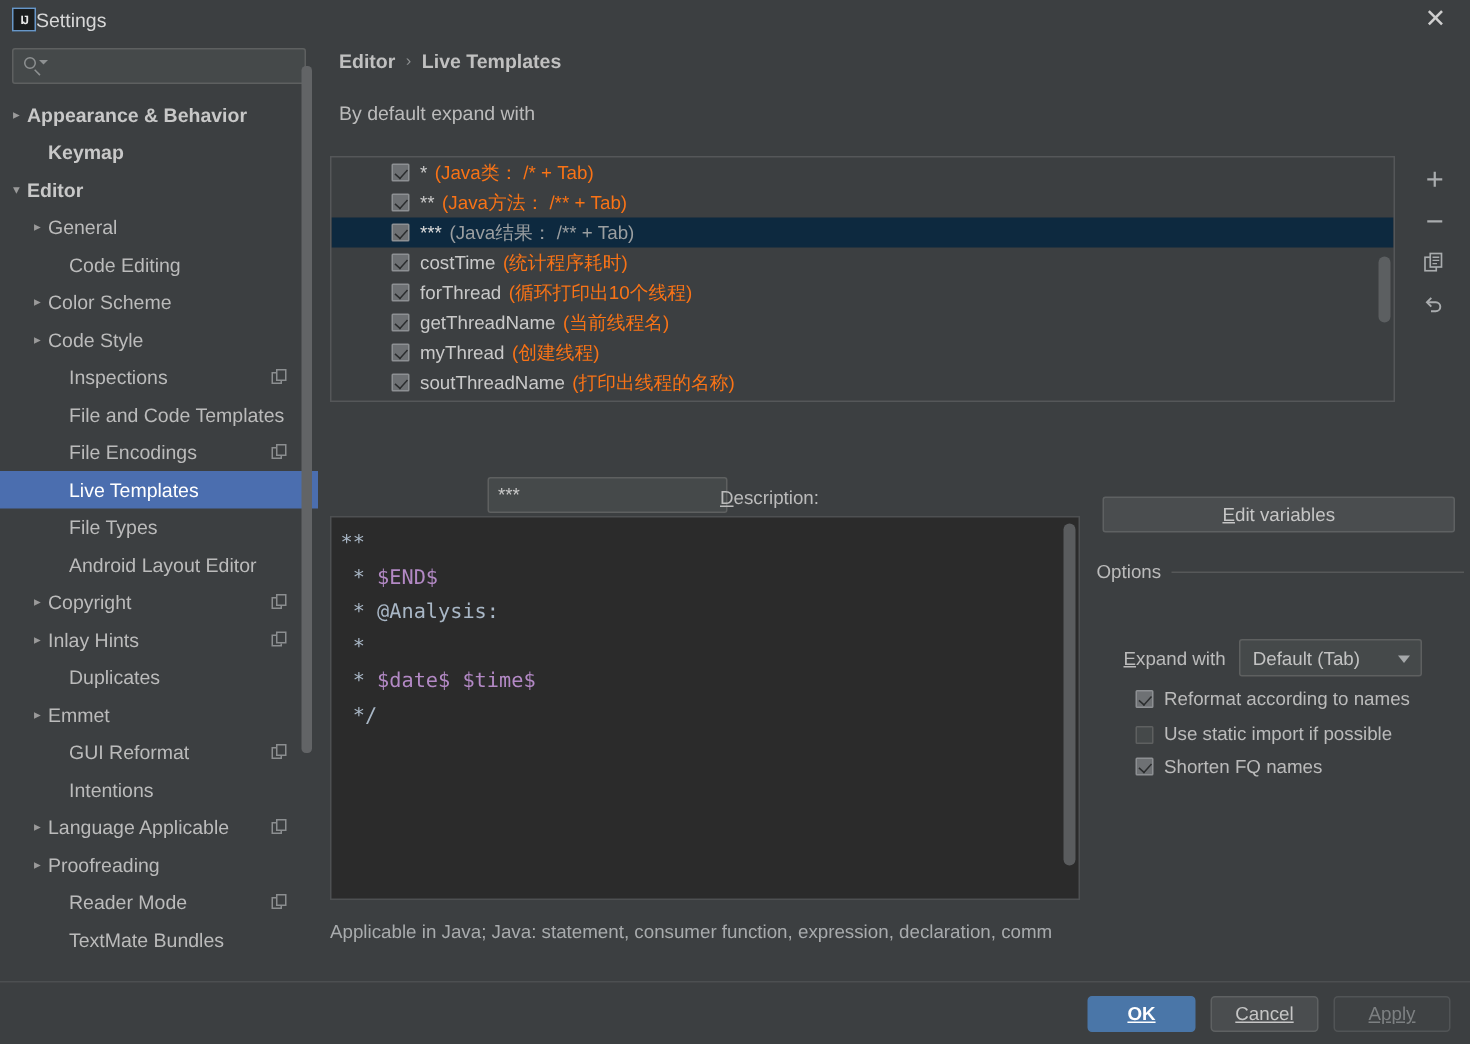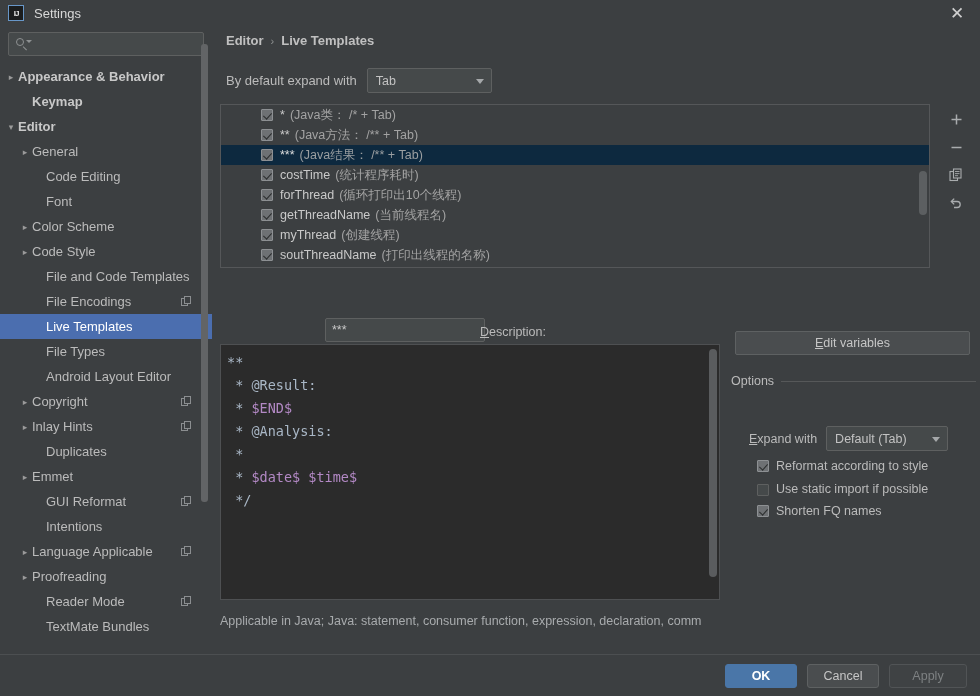--- a/index.html
+++ b/index.html
@@ -19,21 +19,21 @@
     display: flex; align-items: center;
   }
   #title-icon {
     width: 16px; height: 16px; margin-left: 8px;
     background: #1b1d1e; border: 1px solid #6897c8;
     display: flex; align-items: center; justify-content: center;
     font-size: 8px; color: #e8e8e8; font-weight: bold;
     letter-spacing: -1px; font-family: "Liberation Sans", sans-serif;
   }
   #title-text {
-    margin-left: 10px; font-size: 13px; color: #d8d8d8;
+    font-size: 13px; color: #d8d8d8;
   }
   #close-btn {
     position: absolute; right: 0; top: 0; width: 46px; height: 26px;
     display: flex; align-items: center; justify-content: center;
     font-size: 17px; color: #cfcfcf; cursor: pointer;
     font-family: "DejaVu Sans", sans-serif;
   }
 
   
   #sidebar {
@@ -119,21 +119,21 @@
   #breadcrumb {
     position: absolute; left: 14px; top: 7px;
     font-size: 13px; font-weight: bold; color: #c0c0c0;
     display: flex; align-items: center; gap: 7px;
   }
   #breadcrumb .sep { color: #8e9192; font-weight: normal; font-size: 11px; }
   .bc-link { cursor: pointer; }
 
   #expand-row {
     position: absolute; left: 14px; top: 42px;
-    display: flex; align-items: center; gap: 10px;
+    display: flex; align-items: center; gap: 0;
   }
   #expand-label { font-size: 13px; color: #bbbbbb; }
   .combo {
     height: 25px; background: #45494a; border: 1px solid #5e6060;
     border-radius: 2px; display: flex; align-items: center;
     padding: 0 6px 0 8px; cursor: pointer; position: relative;
   }
   .combo .val { font-size: 12.5px; color: #c3c3c3; }
   .combo .cv {
     position: absolute; right: 7px; top: 50%; margin-top: -2px;
@@ -156,21 +156,21 @@
   .cbx {
     width: 12px; height: 12px; background: #6e7174; border: 1px solid #8d9093;
     border-radius: 1px; position: relative; flex: 0 0 12px; margin-right: 7px;
   }
   .cbx::after {
     content: ""; position: absolute; left: 3px; top: 1px;
     width: 4px; height: 7px; border: solid #2b2d2e;
     border-width: 0 1.7px 1.7px 0; transform: rotate(42deg);
   }
   .tpl-abbr { color: #c9c9c9; font-size: 12.5px; }
-  .tpl-desc { color: #a3a3a3; font-size: 12.5px; margin-left: 5px; }
+  .tpl-desc { color: #f97316; font-size: 12.5px; margin-left: 5px; }
   .tpl-row.sel .tpl-abbr { color: #dcdcdc; }
   .tpl-row.sel .tpl-desc { color: #9b9fa1; }
 
   #list-scroll-thumb {
     position: absolute; right: 2px; top: 66px; width: 8px; height: 44px;
     background: #5c5f61; border-radius: 4px;
   }
 
   
   #list-toolbar {
@@ -267,21 +267,21 @@
   }
 
   
   #footer {
     position: absolute; left: 0; top: 654px; width: 980px; height: 42px;
     background: #3c3f41; border-top: 1px solid #4c4f51;
   }
   .fbtn {
     position: absolute; top: 9px; height: 24px;
     display: flex; align-items: center; justify-content: center;
-    font-size: 12.5px; border-radius: 3px; cursor: pointer;
+    font-size: 12.5px; border-radius: 3px; cursor: pointer; text-decoration: underline;
   }
   #ok-btn {
     left: 725px; width: 72px; background: #4a76a8;
     border: 1px solid #4a76a8; color: #ffffff; font-weight: bold;
   }
   #cancel-btn {
     left: 807px; width: 72px; background: #4a4d4f;
     border: 1px solid #5e6162; color: #c6c6c6;
   }
   #apply-btn {
@@ -325,30 +325,34 @@
       </div>
       <div class="tree-row">
         <span class="arrow" style="margin-left: 18px;">▸</span>
         <span class="tree-label">General</span>
       </div>
       <div class="tree-row">
         <span class="arrow none" style="margin-left: 32px;"></span>
         <span class="tree-label">Code Editing</span>
       </div>
       <div class="tree-row">
-        <span class="arrow none" style="margin-left: 32px;"></span>
-        <span class="tree-label">Font</span>
-      </div>
-      <div class="tree-row">
         <span class="arrow" style="margin-left: 18px;">▸</span>
         <span class="tree-label">Color Scheme</span>
       </div>
       <div class="tree-row">
         <span class="arrow" style="margin-left: 18px;">▸</span>
         <span class="tree-label">Code Style</span>
+      </div>
+      <div class="tree-row">
+        <span class="arrow none" style="margin-left: 32px;"></span>
+        <span class="tree-label">Inspections</span>
+        <span class="copy-ind">
+          <i class="a"></i>
+          <i class="b"></i>
+        </span>
       </div>
       <div class="tree-row">
         <span class="arrow none" style="margin-left: 32px;"></span>
         <span class="tree-label">File and Code Templates</span>
       </div>
       <div class="tree-row">
         <span class="arrow none" style="margin-left: 32px;"></span>
         <span class="tree-label">File Encodings</span>
         <span class="copy-ind">
           <i class="a"></i>
@@ -438,24 +442,20 @@
 <div id="right">
 
   <div id="breadcrumb">
     <span class="bc-link">Editor</span>
     <span class="sep">›</span>
     <span>Live Templates</span>
   </div>
 
   <div id="expand-row">
     <span id="expand-label">By default expand with</span>
-    <div class="combo" id="expand-combo">
-      <span class="val">Tab</span>
-      <span class="cv"></span>
-    </div>
   </div>
 
   <div id="list-wrap">
     <div id="list-inner">
         <div class="tpl-row">
           <span class="cbx"></span>
           <span class="tpl-abbr">*</span>
           <span class="tpl-desc">(Java类： /* + Tab)</span>
         </div>
         <div class="tpl-row">
@@ -525,40 +525,40 @@
 
   <span class="fld-label" id="abbr-label"><span class="u">A</span>bbreviation:</span>
   <div id="abbr-field">***</div>
 
   <span class="fld-label" id="desc-label"><span class="u">D</span>escription:</span>
 
   <span class="fld-label" id="tt-label"><span class="u">T</span>emplate text:</span>
   <div id="edit-vars-btn"><span class="u">E</span>dit variables</div>
 
   <div id="editor">
-    <div id="code"><div><span>**</span></div><div><span> * @Result:</span></div><div><span> * </span><span class="v">$END$</span></div><div><span> * @Analysis:</span></div><div><span> *</span></div><div><span> * </span><span class="v">$date$ $time$</span></div><div><span> */</span></div></div>
+    <div id="code"><div><span>**</span></div><div><span> * </span><span class="v">$END$</span></div><div><span> * @Analysis:</span></div><div><span> *</span></div><div><span> * </span><span class="v">$date$ $time$</span></div><div><span> */</span></div></div>
     <div id="ed-scroll-thumb"></div>
   </div>
 
   <div id="opt-head">
     <span class="t">Options</span>
     <span class="line"></span>
   </div>
 
   <div id="expand-with-row">
     <span class="fld-label"><span class="u">E</span>xpand with</span>
     <div class="combo" id="expand-with-combo">
       <span class="val">Default (Tab)</span>
       <span class="cv"></span>
     </div>
   </div>
 
   <div class="opt-check" id="opt-1">
     <span class="box on"></span>
-    <span class="txt">Reformat according to style</span>
+    <span class="txt">Reformat according to names</span>
   </div>
   <div class="opt-check" id="opt-2">
     <span class="box off"></span>
     <span class="txt">Use static import if possible</span>
   </div>
   <div class="opt-check" id="opt-3">
     <span class="box on"></span>
     <span class="txt">Shorten FQ names</span>
   </div>
 

